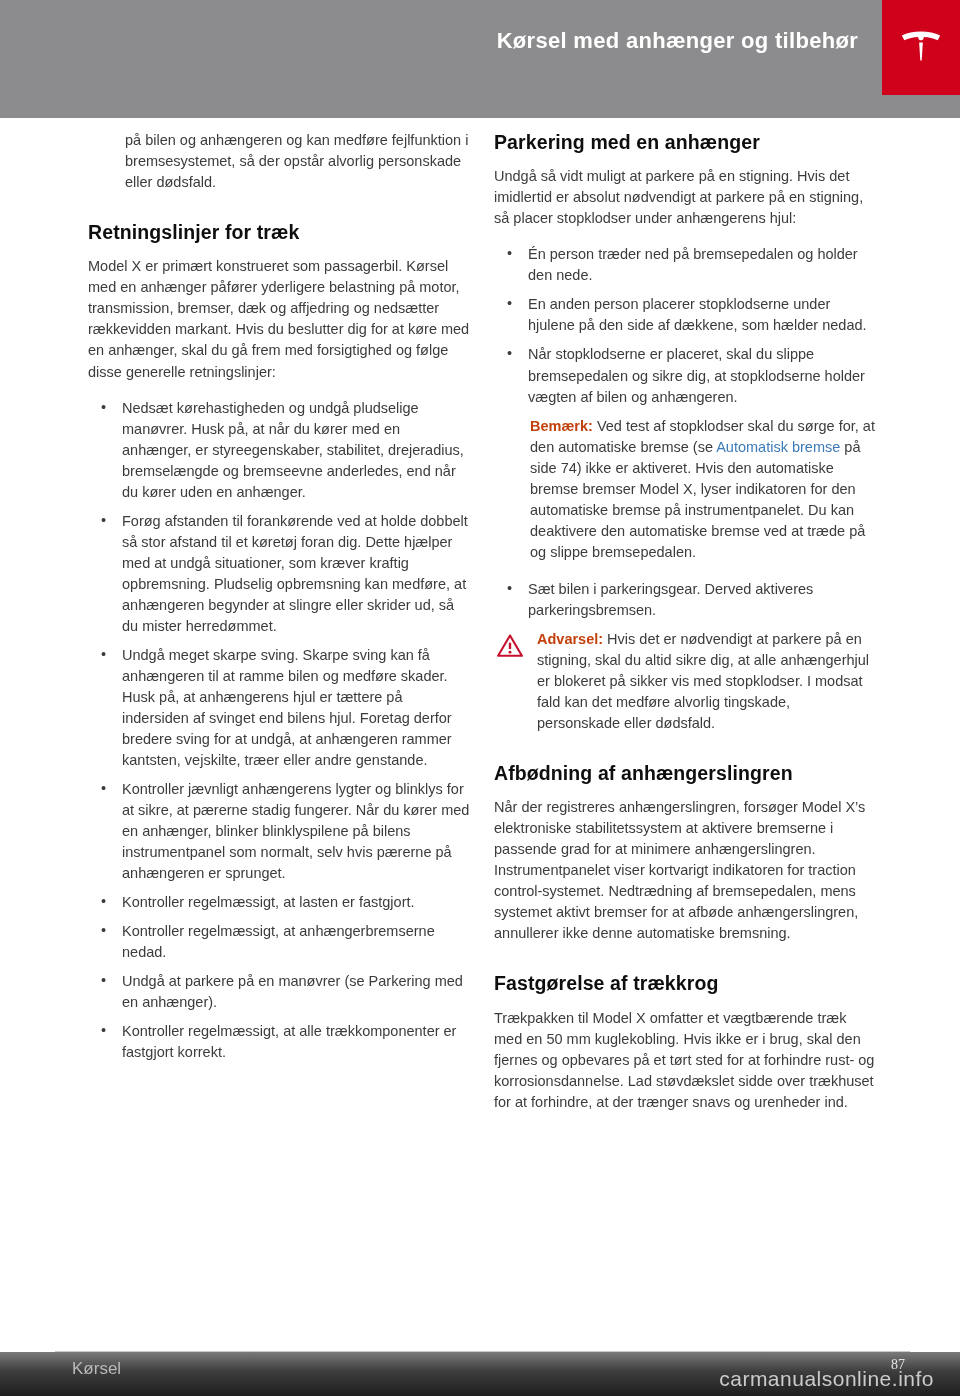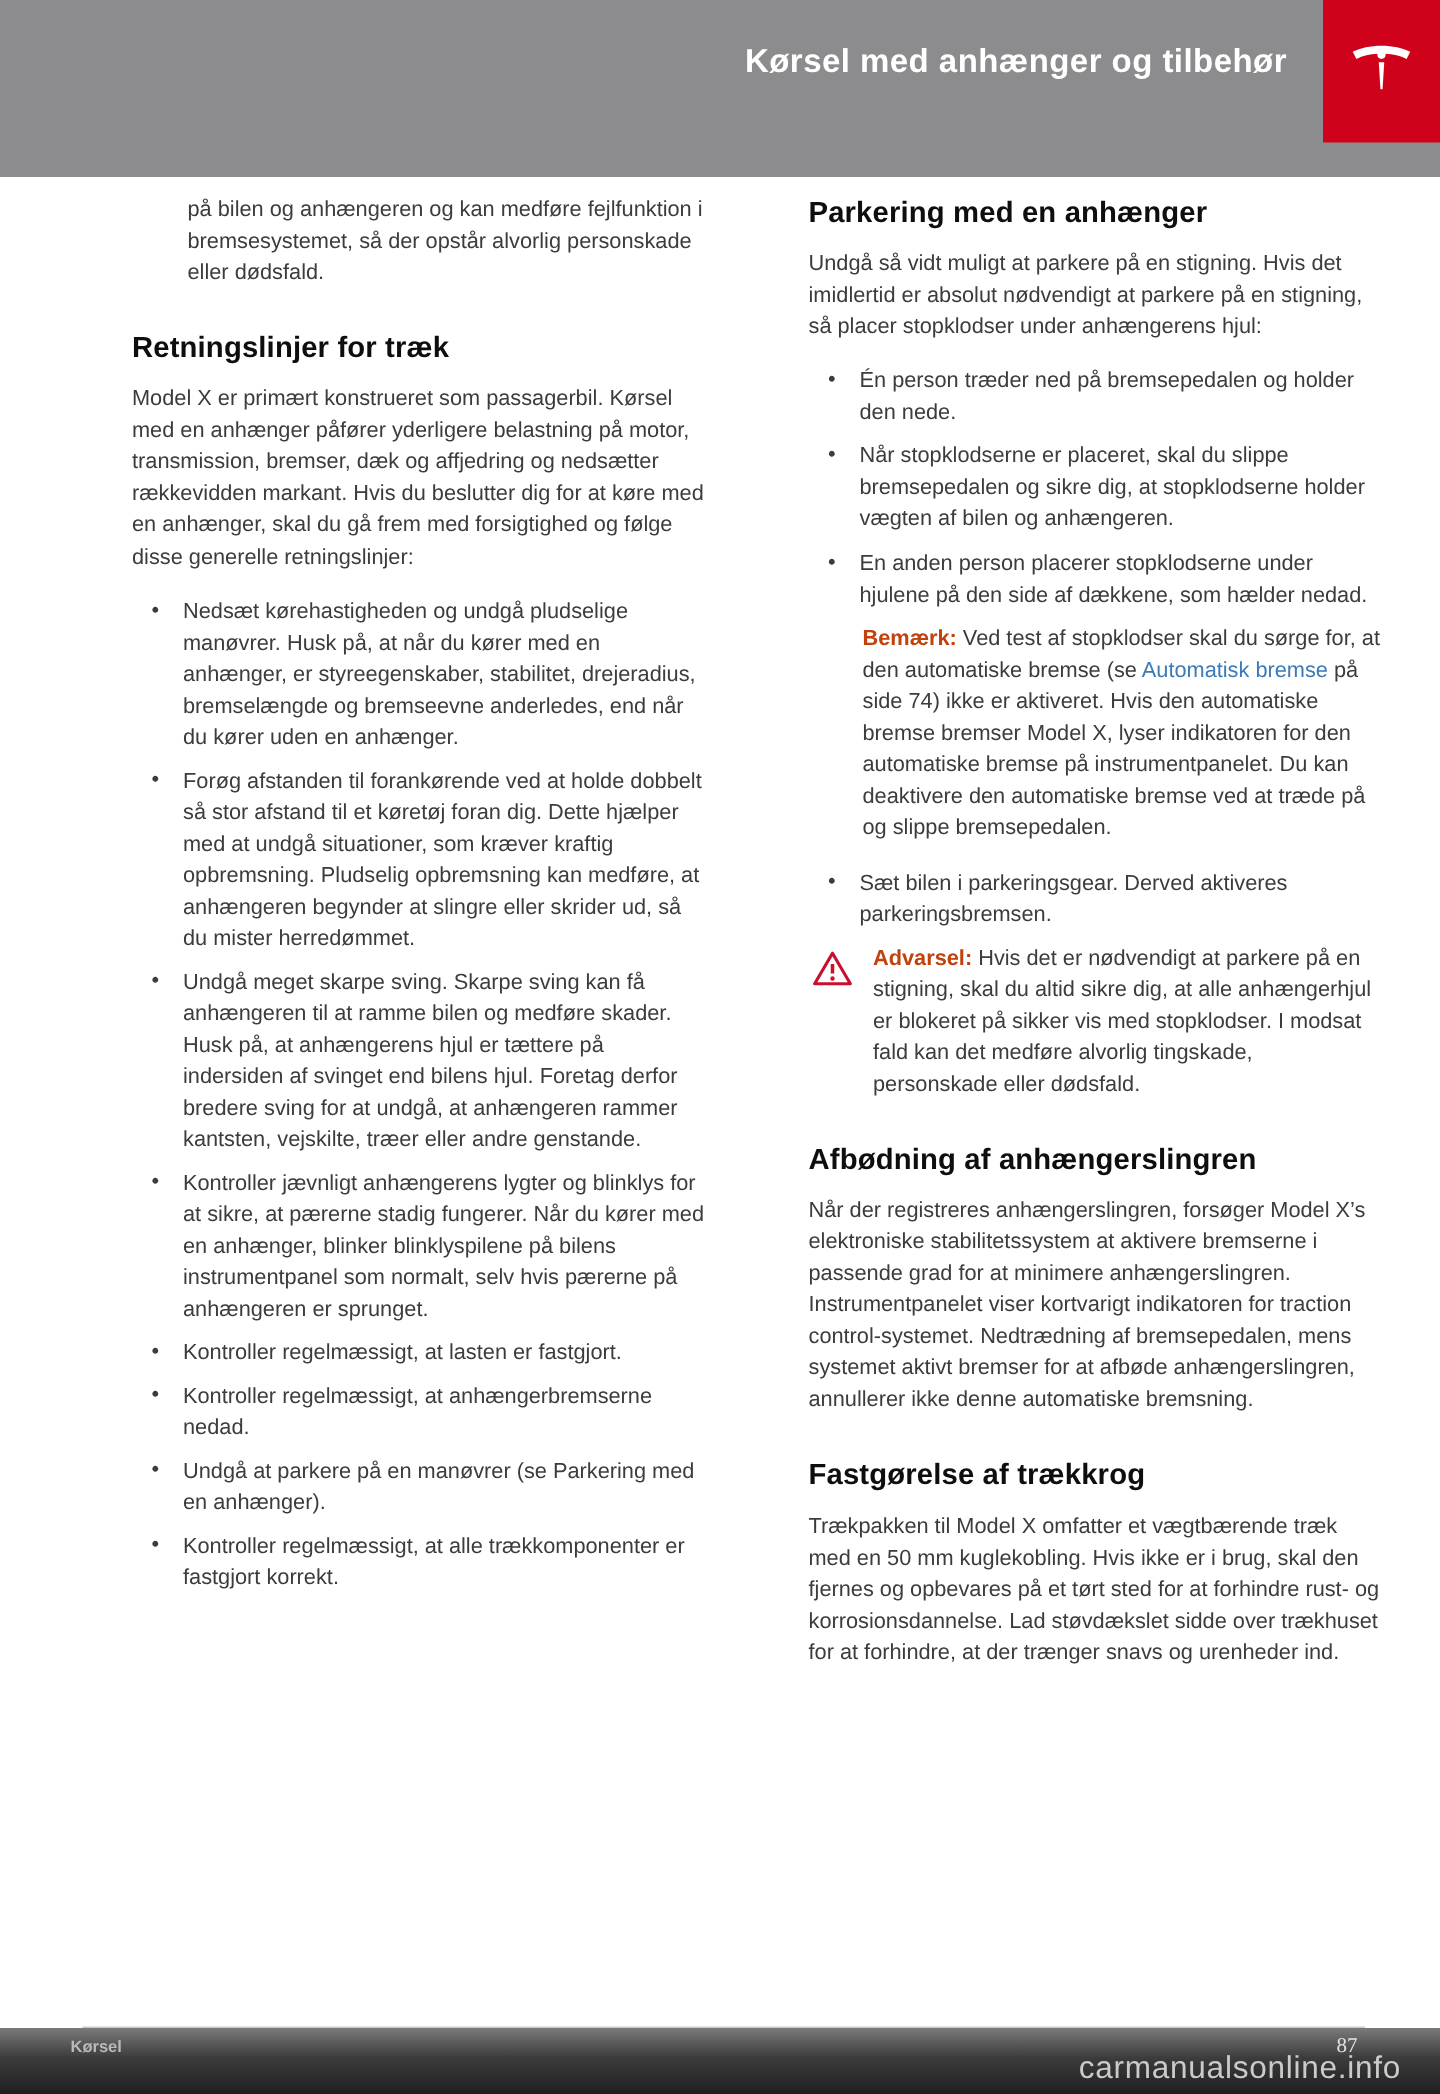--- a/index.html
+++ b/index.html
@@ -14,21 +14,21 @@
     position:absolute;right:102px;top:28px;color:#ffffff;
     font-size:22px;font-weight:bold;letter-spacing:.3px;white-space:nowrap;
   }
   .logo-box{
     position:absolute;right:0;top:0;width:78px;height:95px;background:#d0021b;
     display:flex;align-items:center;justify-content:center;
   }
   
   .content{
     position:absolute;top:95px;left:0;right:0;bottom:44px;
-    padding:35px 55px 0 88px;display:flex;gap:69px;box-sizing:border-box;
+    padding:35px 55px 0 88px;display:flex;gap:24px;box-sizing:border-box;
   }
   .col{width:382px;flex:0 0 382px;font-size:14.5px;line-height:1.45;}
   .col > :first-child{margin-top:0;}
   p{margin:0 0 15px;}
   .indent{margin-left:37px;}
   h2{
     font-size:19.5px;font-weight:700;color:#0e0e0e;
     margin:27px 0 12px;letter-spacing:.1px;line-height:1.25;
   }
   .bullets{margin:0 0 8px;}
@@ -39,21 +39,21 @@
   .link{color:#3c7ab8;text-decoration:none;cursor:pointer;}
   .warning{display:flex;gap:11px;margin:6px 0 20px 2px;}
   .warning-icon{flex:0 0 30px;padding-top:3px;}
   .warning-text{flex:1;}
   
   .footer-rule{position:absolute;left:55px;right:50px;bottom:44px;border-top:1px solid #c9c9c9;}
   .footer-band{
     position:absolute;left:0;right:0;bottom:0;height:44px;
     background:linear-gradient(to bottom,#7a7a7a 0%,#3c3c3c 45%,#1f1f1f 100%);
   }
-  .footer-section{position:absolute;left:47px;top:7px;font-size:11px;color:#b9b9b9;font-weight:bold;}
+  .footer-section{position:absolute;left:72px;top:7px;font-size:17px;color:#b9b9b9;}
   .footer-page{position:absolute;right:55px;top:5px;font-size:14px;color:#e3e3e3;font-family:Liberation Serif, serif;}
   .watermark{
     position:absolute;right:26px;bottom:5px;font-size:21px;color:#d8d8d8;
     letter-spacing:.5px;opacity:.92;
   }
 </style>
 </head>
 <body>
 
 <div class="page">
@@ -91,22 +91,22 @@
         <div class="bullet">Kontroller regelmæssigt, at alle trækkomponenter er fastgjort korrekt.</div>
       </div>
     </div>
 
     <div class="col">
       <h2>Parkering med en anhænger</h2>
       <p>Undgå så vidt muligt at parkere på en stigning. Hvis det imidlertid er absolut nødvendigt at parkere på en stigning, så placer stopklodser under anhængerens hjul:</p>
 
       <div class="bullets">
         <div class="bullet">Én person træder ned på bremsepedalen og holder den nede.</div>
+        <div class="bullet">En anden person placerer stopklodserne under hjulene på den side af dækkene, som hælder nedad.</div>
         <div class="bullet">Når stopklodserne er placeret, skal du slippe bremsepedalen og sikre dig, at stopklodserne holder vægten af bilen og anhængeren.</div>
-        <div class="bullet">En anden person placerer stopklodserne under hjulene på den side af dækkene, som hælder nedad.</div>
       </div>
 
       <p class="note"><span class="bold">Bemærk:</span><span> Ved test af stopklodser skal du sørge for, at den automatiske bremse (se </span><a class="link">Automatisk bremse</a><span> på side 74) ikke er aktiveret. Hvis den automatiske bremse bremser Model X, lyser indikatoren for den automatiske bremse på instrumentpanelet. Du kan deaktivere den automatiske bremse ved at træde på og slippe bremsepedalen.</span></p>
 
       <div class="bullets">
         <div class="bullet">Sæt bilen i parkeringsgear. Derved aktiveres parkeringsbremsen.</div>
       </div>
 
       <div class="warning">
         <span class="warning-icon">

